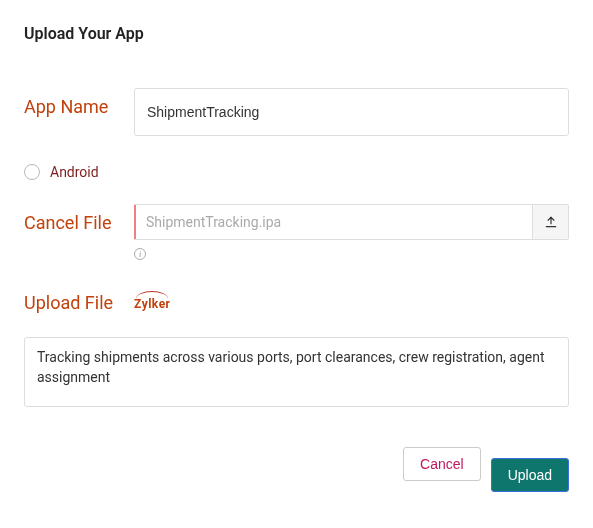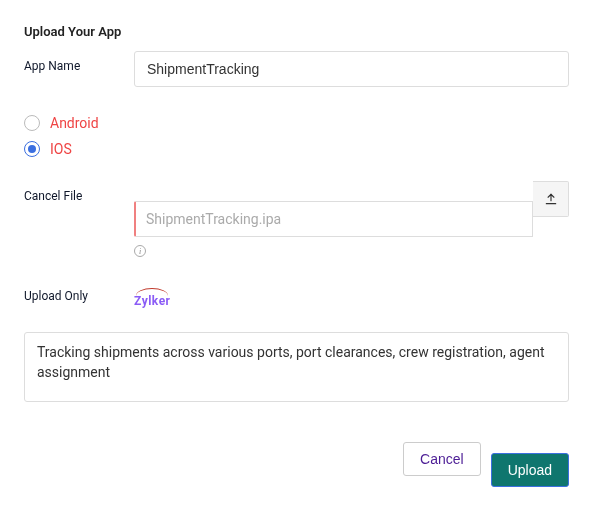--- a/index.html
+++ b/index.html
@@ -1,39 +1,39 @@
 <!DOCTYPE html>
 <html><head>
   <meta charset="utf-8">
   <style>
     * { box-sizing: border-box; margin: 0; padding: 0; }
     body { font-family: -apple-system, BlinkMacSystemFont, "Segoe UI", Roboto, sans-serif; width: 593px; height: 528px; padding: 24px; color: #333; }
-    .title { font-size: 13px; font-weight: 600; color: #222; margin-bottom: 12px; }
+    .title { font-size: 16px; font-weight: 600; color: #222; margin-bottom: 45px; }
     .form-row { display: flex; align-items: flex-start; margin-bottom: 24px; }
-    .form-label { width: 110px; font-size: 12px; color: #0f172a; padding-top: 8px; flex-shrink: 0; }
+    .form-label { width: 110px; font-size: 18px; color: #c2410c; padding-top: 8px; flex-shrink: 0; }
     .form-control { flex: 1; }
-    .text-input { width: 100%; height: 36px; border: 1px solid #ddd; border-radius: 3px; padding: 0 12px; font-size: 14px; color: #333; outline: none; }
+    .text-input { width: 100%; height: 48px; border: 1px solid #ddd; border-radius: 3px; padding: 0 12px; font-size: 14px; color: #333; outline: none; }
     .radio-group { display: flex; flex-direction: column; gap: 10px; padding-top: 4px; }
     .radio-item { display: flex; align-items: center; gap: 10px; cursor: pointer; }
     .radio-circle { width: 16px; height: 16px; border-radius: 50%; border: 1.5px solid #bbb; display: flex; align-items: center; justify-content: center; }
     .radio-circle.checked { border-color: #3b6fe0; }
     .radio-dot { width: 8px; height: 8px; border-radius: 50%; background: #3b6fe0; }
-    .radio-label { font-size: 14px; color: #ef4444; }
+    .radio-label { font-size: 14px; color: #7f1d1d; }
     .file-row { display: flex; width: 100%; }
-    .file-input { flex: 1; height: 36px; border: 1px solid #ddd; border-left: 2px solid #f08080; border-radius: 2px 0 0 2px; padding-left: 10px; display: flex; align-items: center; font-size: 14px; color: #aaa; margin-top: 20px; }
+    .file-input { flex: 1; height: 36px; border: 1px solid #ddd; border-left: 2px solid #f08080; border-radius: 2px 0 0 2px; padding-left: 10px; display: flex; align-items: center; font-size: 14px; color: #aaa; }
     .file-btn { width: 36px; height: 36px; border: 1px solid #ddd; border-left: none; background: #f5f5f5; display: flex; align-items: center; justify-content: center; cursor: pointer; border-radius: 0 2px 2px 0; }
     .hint { display: flex; align-items: center; gap: 6px; margin-top: 8px; font-size: 11px; color: #888; }
     .info-icon { width: 12px; height: 12px; border: 1px solid #aaa; border-radius: 50%; display: flex; align-items: center; justify-content: center; font-size: 8px; color: #888; font-style: italic; font-family: Georgia, serif; }
     .logo-box { display: inline-flex; flex-direction: column; align-items: center; padding-top: 2px; }
     .logo-arc { width: 32px; height: 8px; border-top: 1.5px solid #c0392b; border-radius: 50% 50% 0 0 / 100% 100% 0 0; }
-    .logo-text { font-size: 12px; font-weight: 700; letter-spacing: 0.5px; color: #8b5cf6; margin-top: -2px; }
+    .logo-text { font-size: 12px; font-weight: 700; letter-spacing: 0.5px; color: #c2410c; margin-top: -2px; }
     .textarea { width: 100%; min-height: 70px; border: 1px solid #ddd; border-radius: 3px; padding: 10px 12px; font-size: 14px; color: #333; font-family: inherit; resize: none; outline: none; line-height: 1.4; }
     .actions { display: flex; justify-content: flex-end; gap: 10px; margin-top: 36px; }
     .btn { height: 34px; padding: 0 16px; font-size: 14px; border-radius: 3px; cursor: pointer; }
-    .btn-cancel { background: #fff; border: 1px solid #ccc; color: #4c1d95; }
+    .btn-cancel { background: #fff; border: 1px solid #ccc; color: #be185d; }
     .btn-primary { background: #0f766e; border: 1px solid #3b6fe0; color: #fff; margin-top: 11px; }
     .upload-svg { width: 14px; height: 14px; }
   </style>
 </head>
 <body>
 
 <div class="title">Upload Your App</div>
 
 <div class="form-row">
   <div class="form-label">App Name</div>
@@ -41,26 +41,20 @@
     <input type="text" class="text-input" value="ShipmentTracking" style="">
   </div>
 </div>
 
 <div class="form-row">
   <div class="form-control">
     <div class="radio-group">
       <label class="radio-item">
         <span class="radio-circle"></span>
         <span class="radio-label">Android</span>
-      </label>
-      <label class="radio-item">
-        <span class="radio-circle checked">
-            <span class="radio-dot"></span>
-          </span>
-        <span class="radio-label">IOS</span>
       </label>
     </div>
   </div>
 </div>
 
 <div class="form-row">
   <div class="form-label">Cancel File</div>
   <div class="form-control">
     <div class="file-row">
       <div class="file-input">ShipmentTracking.ipa</div>
@@ -72,21 +66,21 @@
         </svg>
       </div>
     </div>
     <div class="hint">
       <span class="info-icon">i</span>
     </div>
   </div>
 </div>
 
 <div class="form-row">
-  <div class="form-label">Upload Only</div>
+  <div class="form-label">Upload File</div>
   <div class="form-control">
     <div class="logo-box">
       <div class="logo-arc"></div>
       <div class="logo-text">Zylker</div>
     </div>
   </div>
 </div>
 
 <div class="form-row">
   <div class="form-control">

